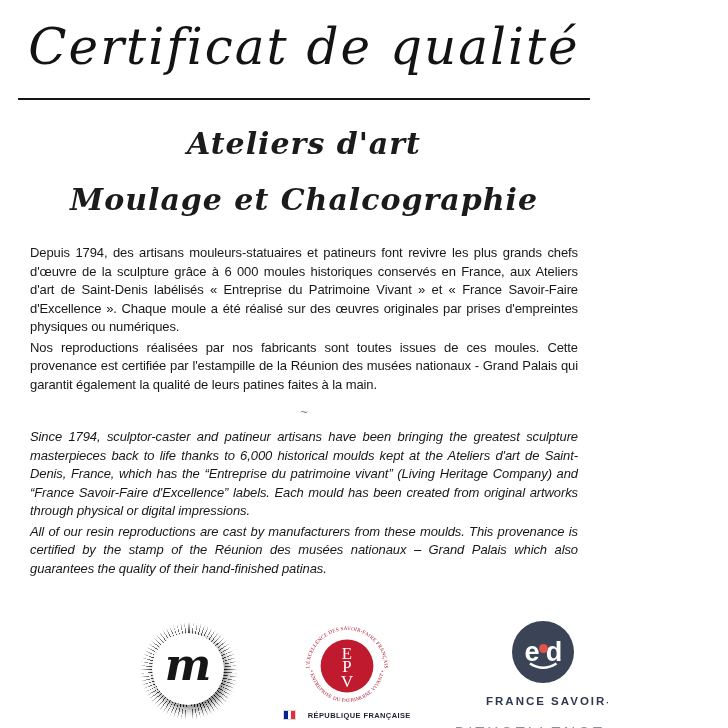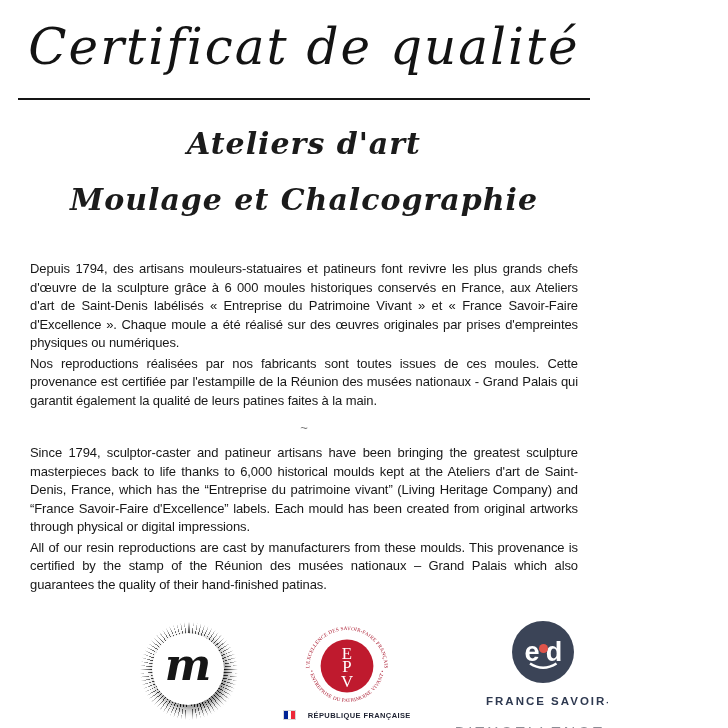--- a/index.html
+++ b/index.html
@@ -16,24 +16,24 @@
   .sub {
     text-align:center; font-family:"DejaVu Serif", serif; font-style:italic;
     font-weight:700; font-size:30px; line-height:40px; color:#1b1b1b; letter-spacing:1px;
   }
   .sub1 { margin:24px 0 0; }
   .sub2 { margin:16px 9px 0; }
   .body-text {
     width:548px; margin:0 auto; text-align:justify;
     font-size:13px; line-height:18.5px; letter-spacing:-0.1px; color:#181818;
   }
-  .fr1 { margin-top:40px; }
+  .fr1 { margin-top:24px; }
   .fr2 { margin-top:2px; }
   .tilde { text-align:center; color:#777; font-size:13px; line-height:16px; margin-top:10px; }
-  .en { }
+  .en { font-style:italic; }
   .en1 { margin-top:8px; }
   .en2 { margin-top:2px; }
 
   .logos { position:absolute; left:0; top:618px; width:728px; height:110px; }
 
   
   .rmn { position:absolute; left:140px; top:4px; width:98px; height:98px; }
   .rmn-rays {
     position:absolute; left:0; top:0; width:98px; height:98px; border-radius:50%;
     background:repeating-conic-gradient(#1a1a1a 0deg 1.1deg, rgba(255,255,255,0) 1.1deg 4.6deg);

